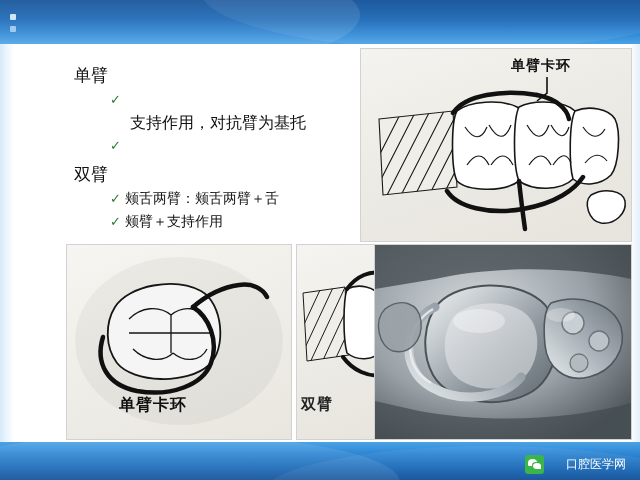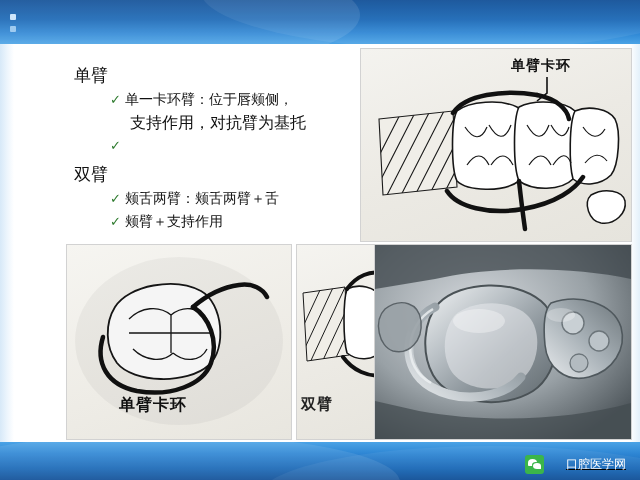--- a/index.html
+++ b/index.html
@@ -182,21 +182,20 @@
 
   svg { display: block; }
 
   
   .wm {
     position: absolute;
     right: 14px; bottom: 6px;
     display: flex;
     align-items: center;
     gap: 22px;
-    text-decoration: underline;
   }
   .wm-logo {
     width: 19px; height: 19px;
     border-radius: 3px;
     background: #3bb54a;
     position: relative;
     flex: none;
   }
   .wm-logo::before {
     content: "";
@@ -234,21 +233,20 @@
   </div>
 
   <div class="left-edge"></div>
   <div class="right-edge"></div>
 
   <div class="text-block">
     <div class="heading">单臂</div>
 
     <div class="bullet-row">
       <span class="check">✓</span>
-      <span>单一卡环臂：位于唇颊侧，</span>
     </div>
     <div class="cont-line">支持作用，对抗臂为基托</div>
 
     <div class="bullet-row">
       <span class="check">✓</span>
     </div>
 
     <div class="heading second">双臂</div>
 
     <div class="bullet-row">

